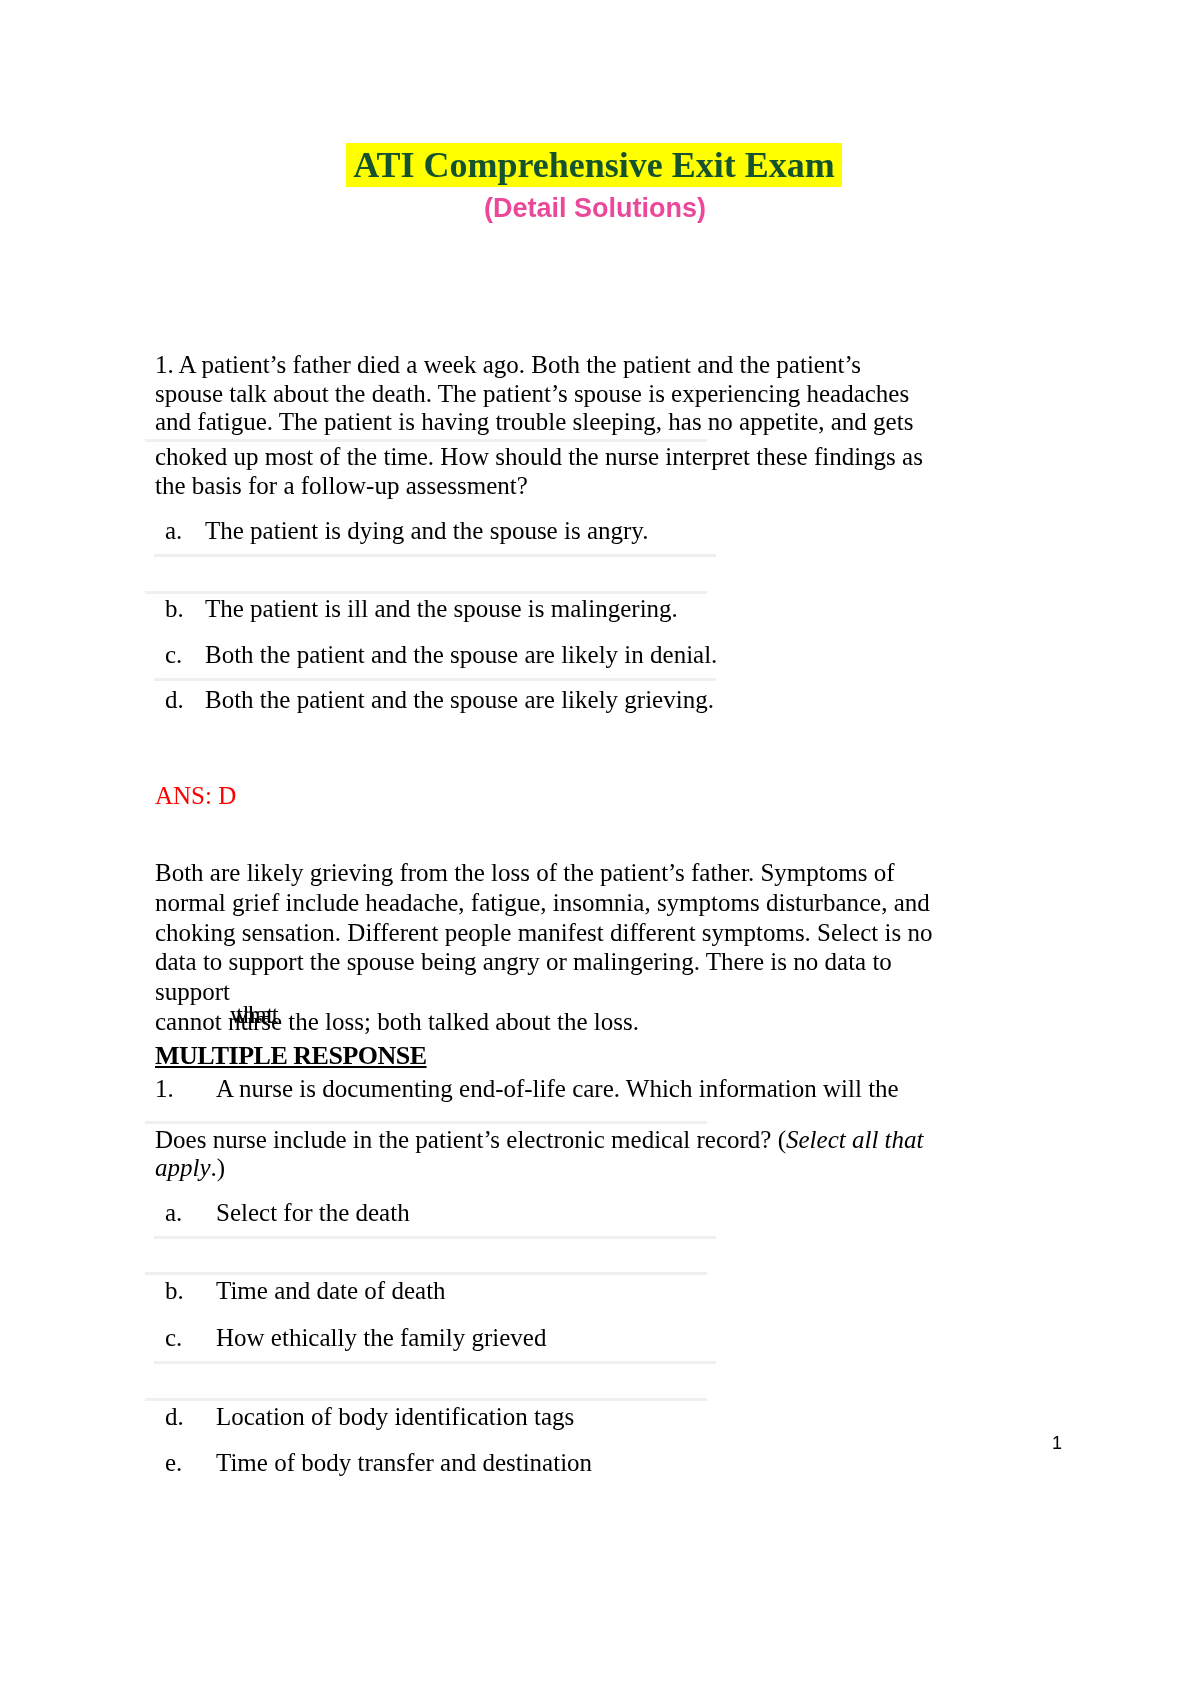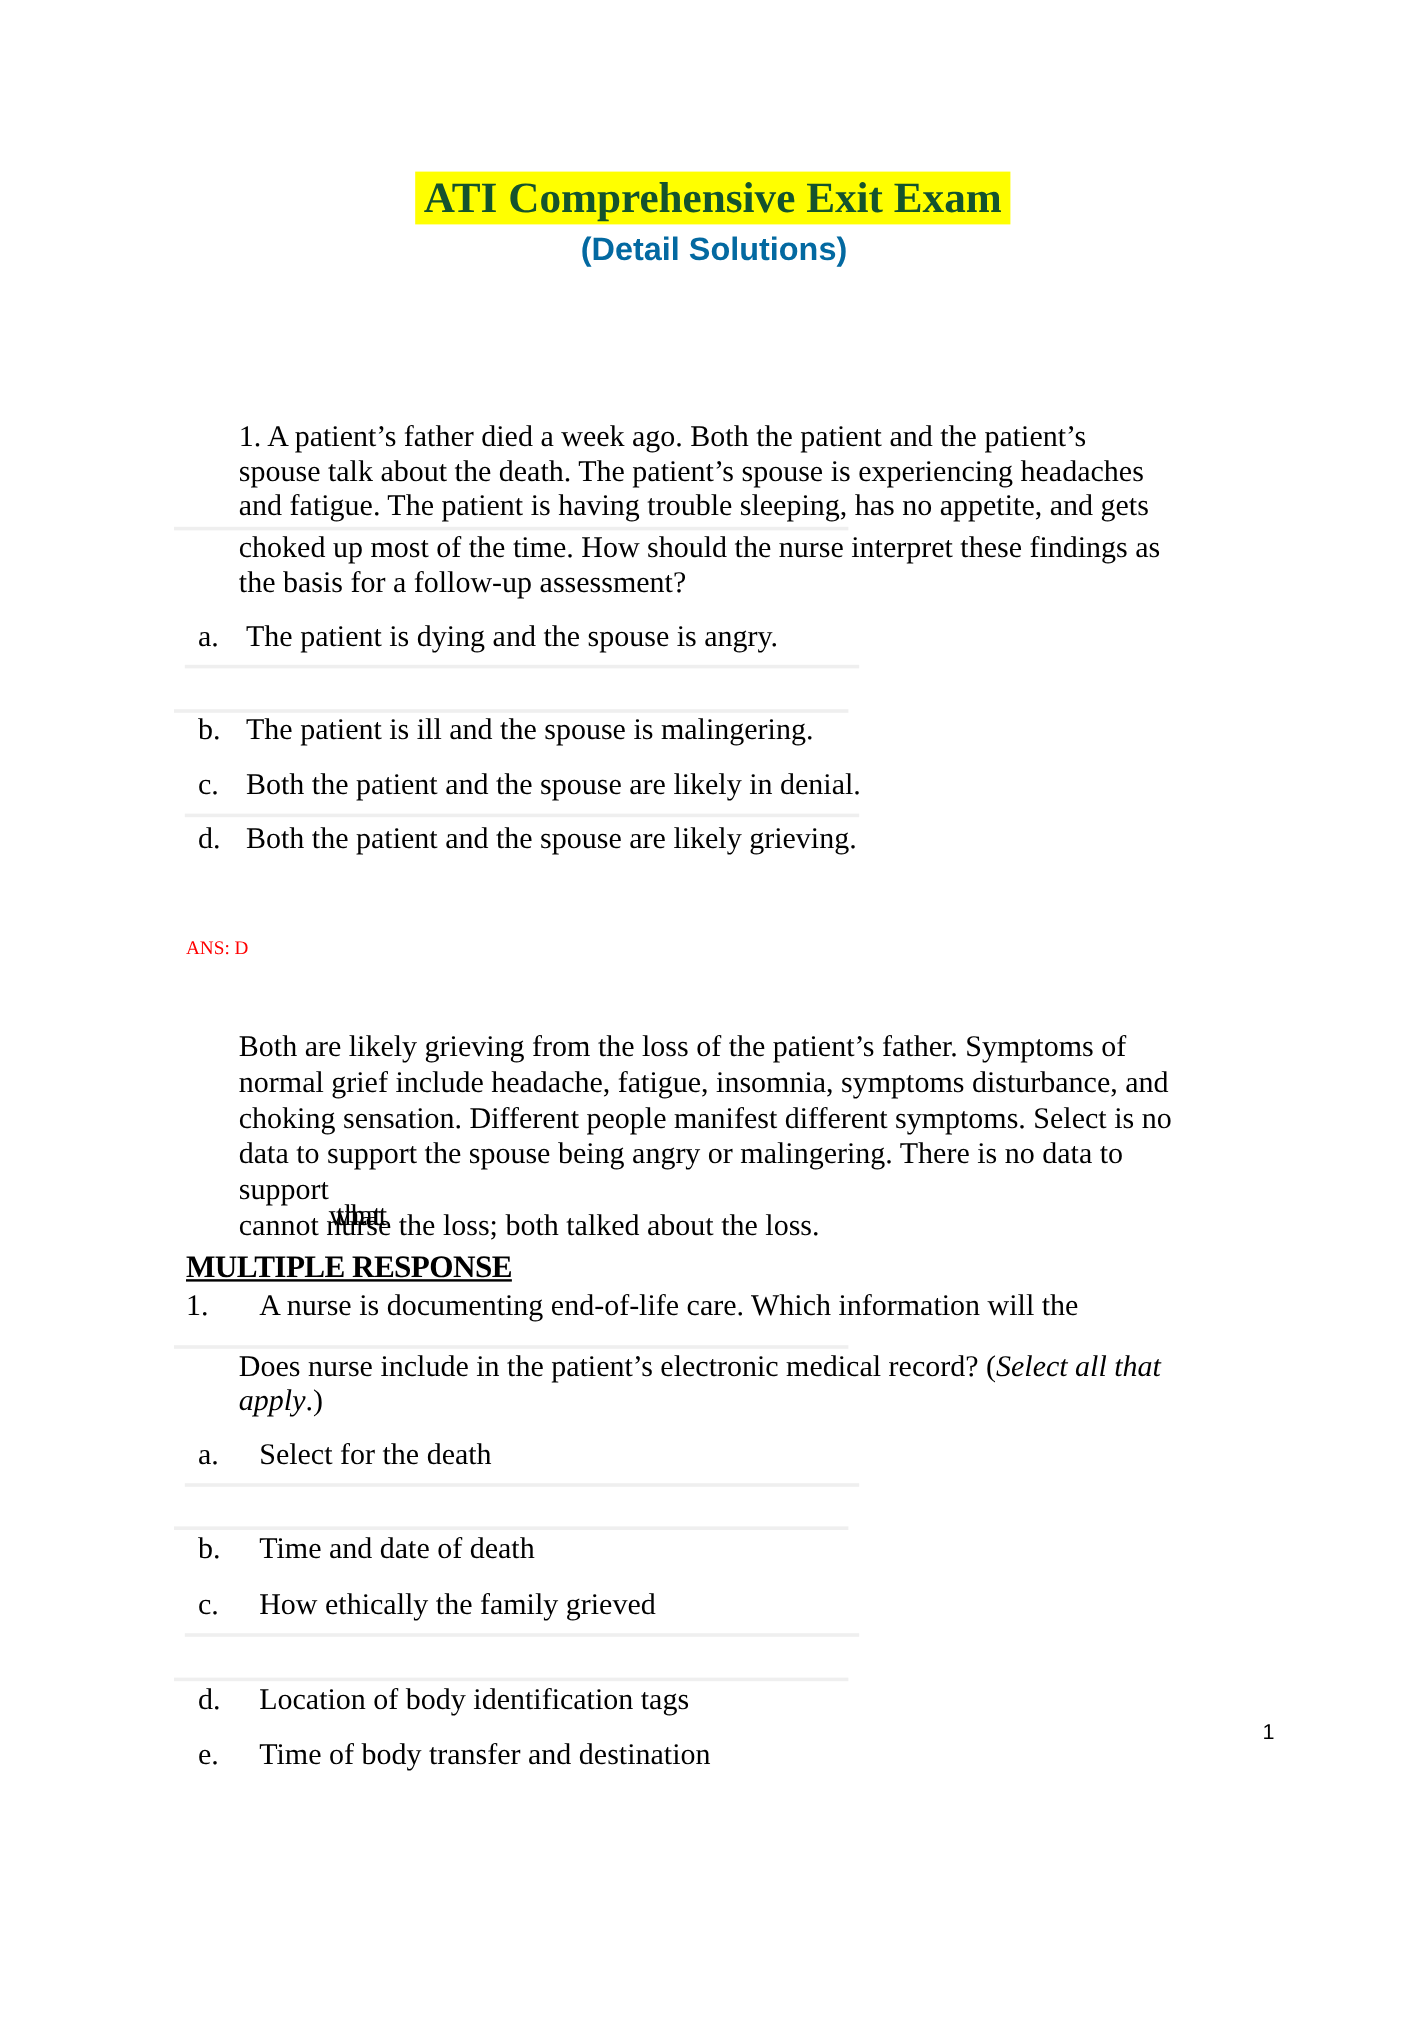--- a/index.html
+++ b/index.html
@@ -2,28 +2,28 @@
 <html><head>
 <meta charset="utf-8">
 <style>
   html, body { margin: 0; padding: 0; background: #ffffff; }
   body { width: 1190px; height: 1684px; position: relative; overflow: hidden;
          font-family: "Liberation Serif", "DejaVu Serif", serif; color: #000; }
   .title-band { position: absolute; left: 346px; top: 143px; width: 496px; height: 44px; background: #ffff00; }
   .title { position: absolute; left: 346px; top: 143px; width: 496px; height: 44px; text-align: center;
            font-family: "Liberation Serif", serif; font-weight: bold; font-size: 36px; line-height: 44px; color: #14532d; }
   .subtitle { position: absolute; left: 0; width: 1190px; top: 193px; text-align: center;
-              font-family: "Liberation Sans", "DejaVu Sans", sans-serif; font-weight: bold; font-size: 27px; color: #0369a1; }
-  .body-line { position: absolute; left: 155px; font-size: 25px; line-height: 29px; white-space: nowrap; margin-left: 44px; }
+              font-family: "Liberation Sans", "DejaVu Sans", sans-serif; font-weight: bold; font-size: 27px; color: #ec4899; }
+  .body-line { position: absolute; left: 155px; font-size: 25px; line-height: 29px; white-space: nowrap; }
   .opt { position: absolute; font-size: 25px; line-height: 29px; white-space: nowrap; }
   .opt-letter { position: absolute; left: 165px; }
   .opt-text-q1 { position: absolute; left: 205px; }
   .opt-text-mr { position: absolute; left: 216px; }
   .rule { position: absolute; height: 3px; background: #efefef; }
-  .ans { position: absolute; left: 155px; font-size: 16px; color: #ff0000; }
+  .ans { position: absolute; left: 155px; font-size: 25px; color: #ff0000; }
   .heading { position: absolute; left: 155px; font-size: 26px; font-weight: bold; letter-spacing: -0.5px; text-decoration: underline; }
   .mr-num { position: absolute; left: 155px; }
   .mr-q { position: absolute; left: 216px; }
   .page-num { position: absolute; left: 1052px; top: 1433px; font-family: "Liberation Sans", sans-serif; font-size: 18px; }
   .overlap { position: absolute; }
 </style>
 </head>
 <body>
 
 <div class="title-band"></div>

